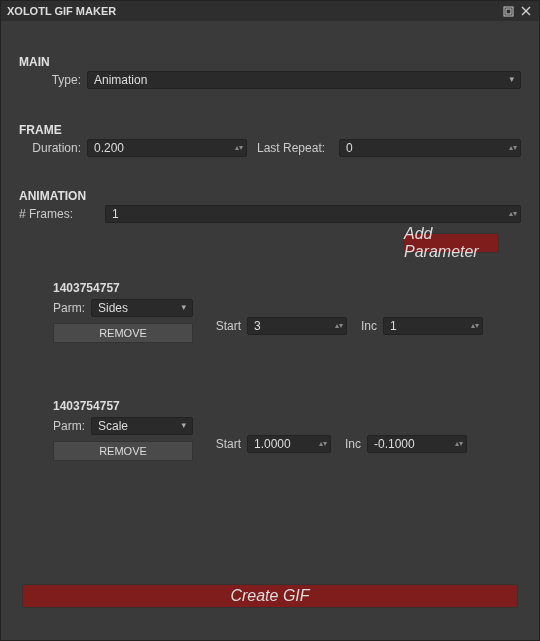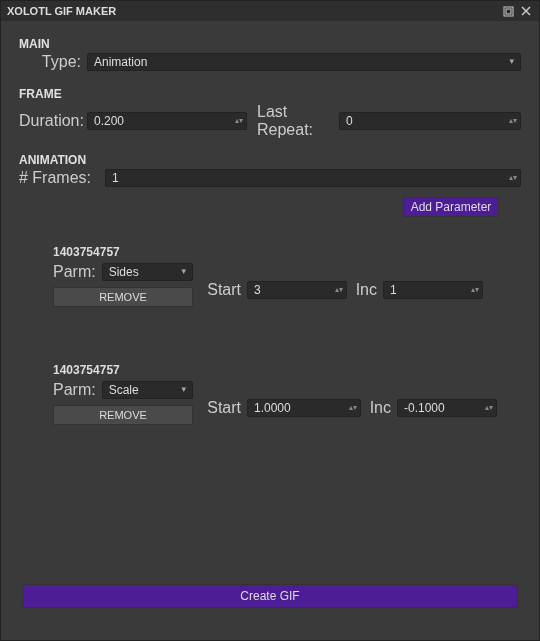--- a/index.html
+++ b/index.html
@@ -41,31 +41,31 @@
     flex: 1;
     padding: 14px 18px 10px 18px;
     display: flex;
     flex-direction: column;
   }
   .section-title {
     font-weight: bold;
     font-size: 12px;
     color: #e0e0e0;
     margin-bottom: 2px;
-    margin-top: 2px;
+    margin-top: 20px;
   }
   .row {
     display: flex;
     align-items: center;
     margin-bottom: 4px;
     gap: 6px;
   }
   .label {
     color: #ccc;
-    font-size: 16px;
+    font-size: 12px;
     text-align: right;
     flex-shrink: 0;
   }
   .label-main { width: 62px; }
   .label-anim { width: 80px; }
   .field {
     background: #2a2a2a;
     border: 1px solid #222;
     color: #ddd;
     font-size: 12px;
@@ -110,30 +110,31 @@
   .checkbox {
     width: 12px; height: 12px;
     border: 1px solid #888;
     background: #2a2a2a;
     display: inline-flex; align-items: center; justify-content: center;
     font-size: 9px;
     color: #ddd;
     cursor: pointer;
   }
   .btn {
-    background: #4c1d95;
+    background: #7f1d1d;
     border: 1px solid #333;
     color: #ddd;
-    font-size: 12px;
+    font-size: 16px;
     height: 20px;
     display: flex;
     align-items: center;
     justify-content: center;
     border-radius: 2px;
     cursor: pointer;
+    font-style: italic;
   }
   .button-row {
     display: flex;
     gap: 8px;
     justify-content: flex-end;
     margin-top: 6px;
     padding-right: 22px;
   }
   .button-row .btn { width: 96px; }
   .param-block {
@@ -285,21 +286,21 @@
             <div class="field select" style="flex:1">
               <span>Scale</span>
             </div>
           </div>
           <div class="remove-btn">
             <span>REMOVE</span>
           </div>
         </div>
         <div class="param-right" style="margin-top:18px">
           <span class="label" style="width:40px">Start</span>
-          <div class="field numfield" style="width:114px">
+          <div class="field numfield" style="width:84px">
             <span>1.0000</span>
             <span class="spin">▴▾</span>
           </div>
           <span class="label" style="width:24px">Inc</span>
           <div class="field numfield" style="width:100px">
             <span>-0.1000</span>
             <span class="spin">▴▾</span>
           </div>
         </div>
       </div>

